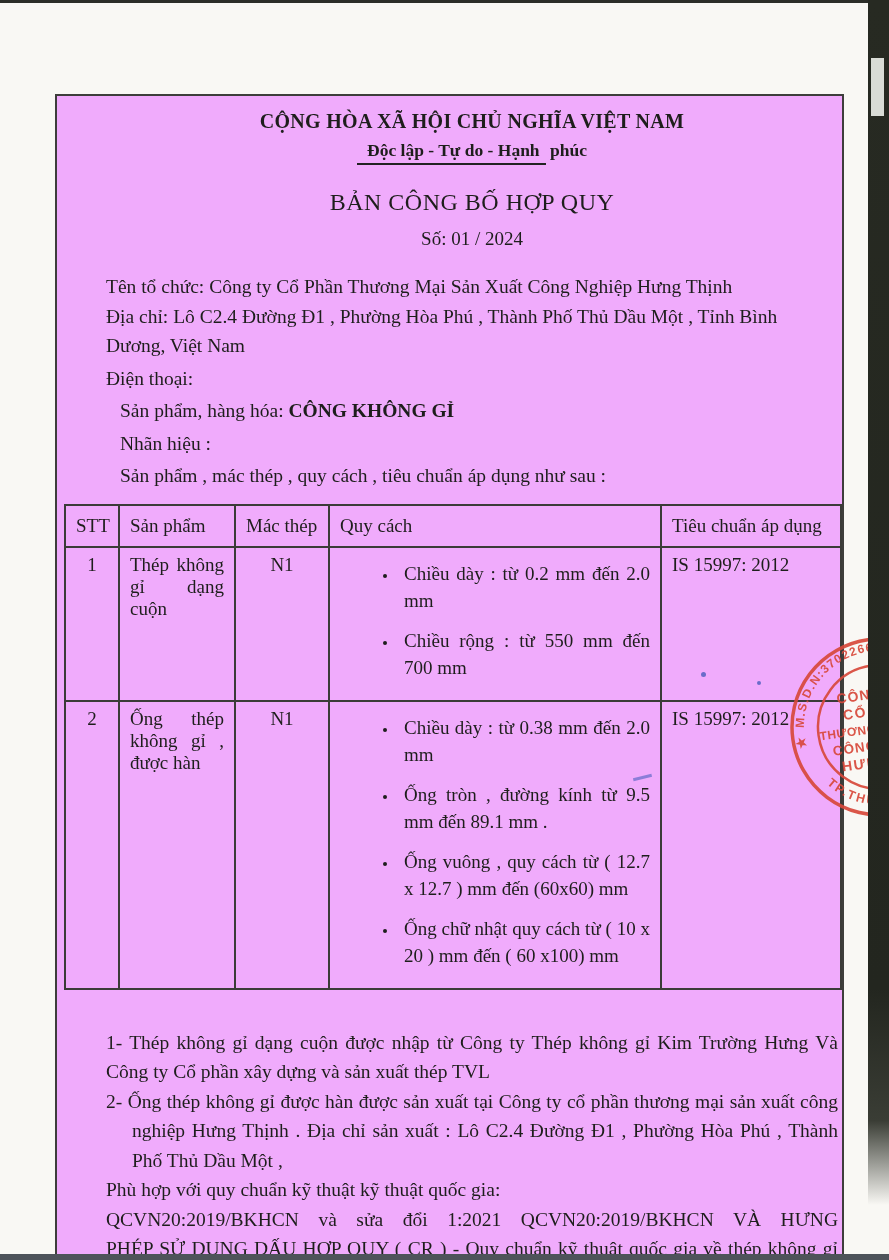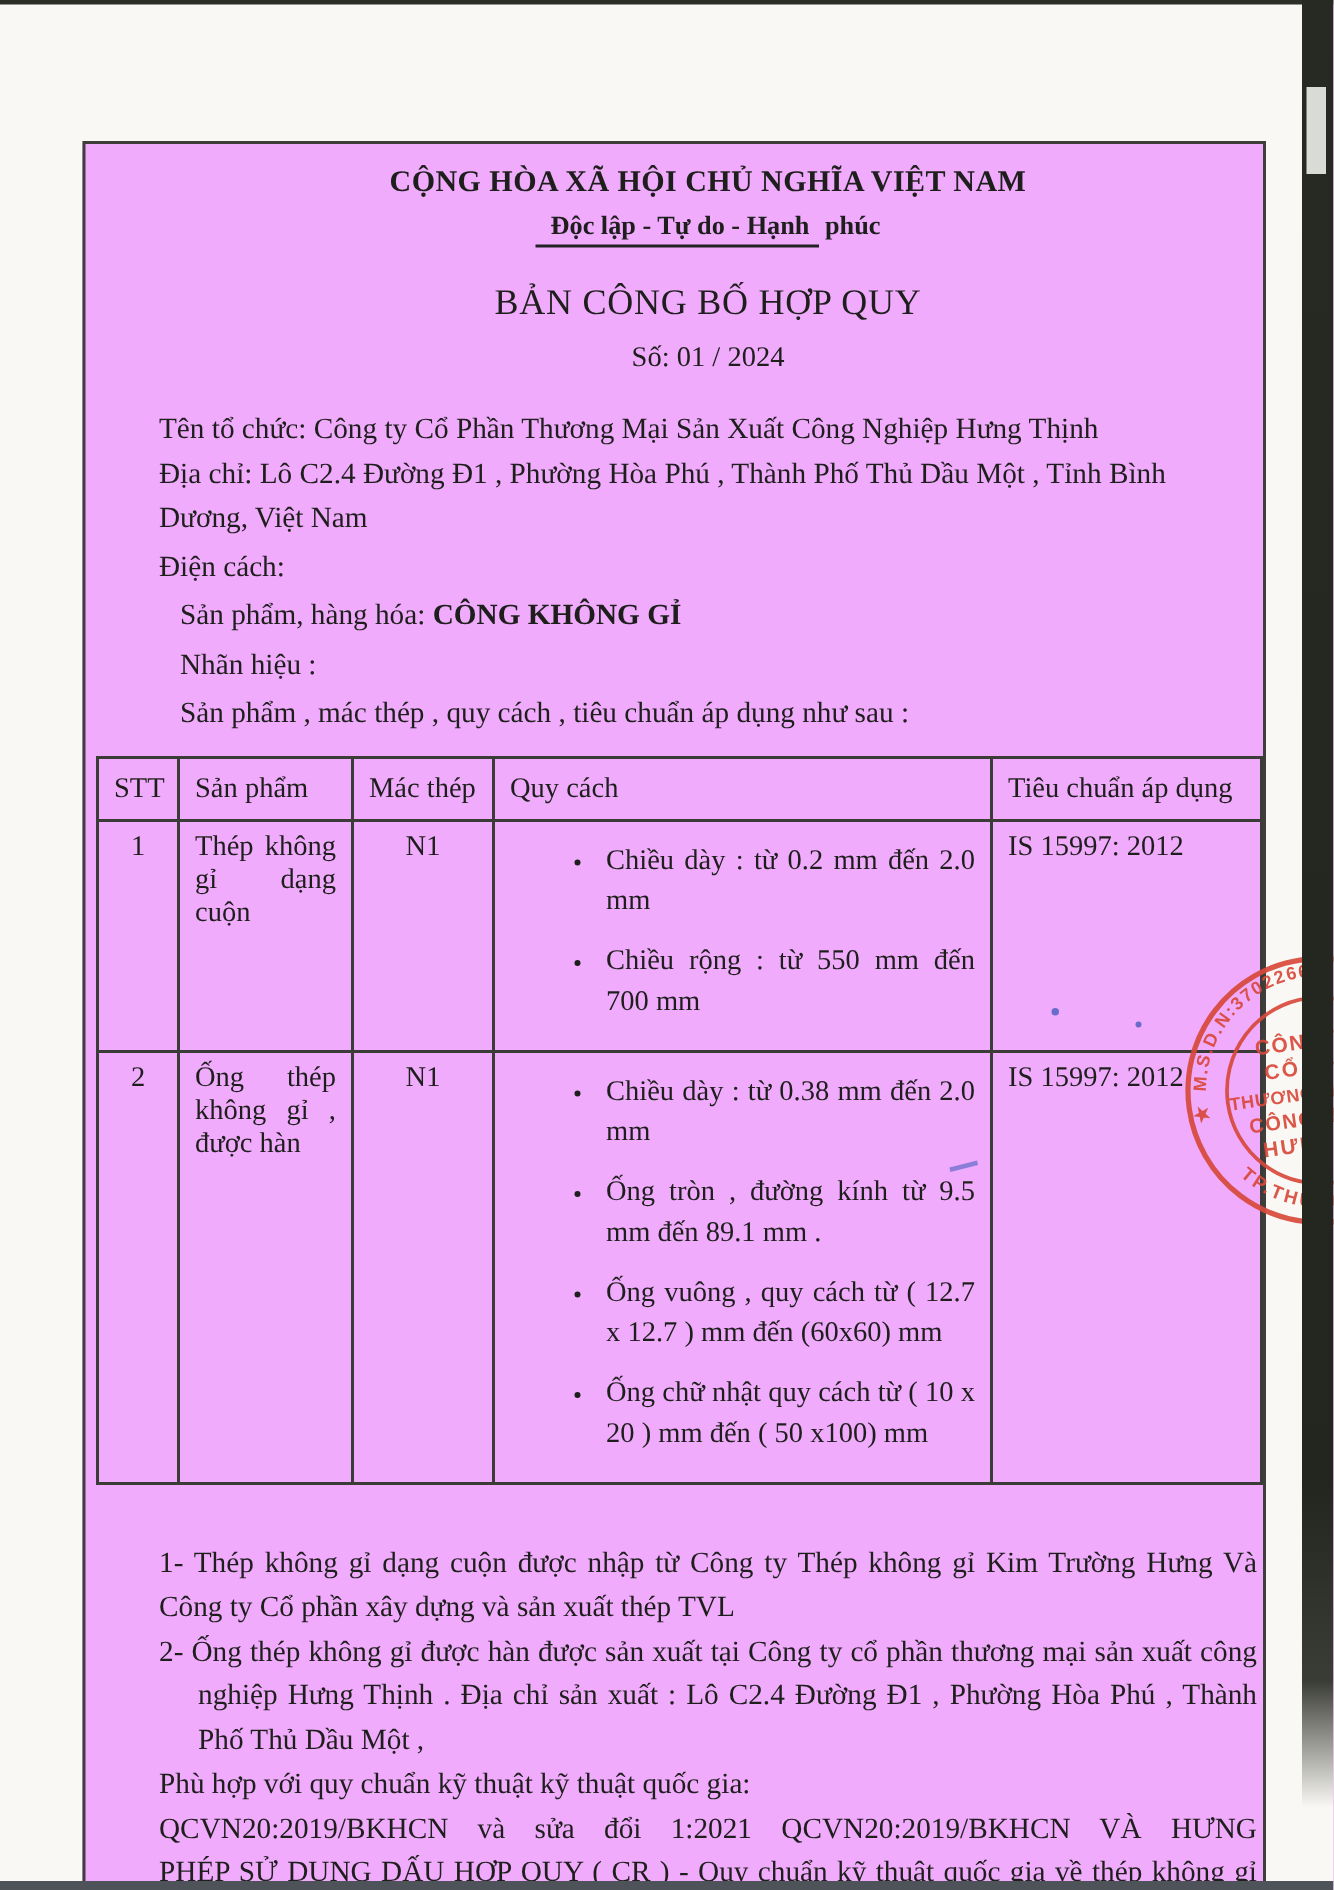--- a/index.html
+++ b/index.html
@@ -76,21 +76,21 @@
     <div class="hdr">
       <p class="nat-title">CỘNG HÒA XÃ HỘI CHỦ NGHĨA VIỆT NAM</p>
       <p class="motto"><span class="und">Độc lập - Tự do - Hạnh</span> <span>phúc</span></p>
       <p class="doc-title">BẢN CÔNG BỐ HỢP QUY</p>
       <p class="doc-no">Số: 01 / 2024</p>
     </div>
 
     <div class="info">
       <p>Tên tổ chức: Công ty Cổ Phần Thương Mại Sản Xuất Công Nghiệp Hưng Thịnh</p>
       <p>Địa chỉ: Lô C2.4 Đường Đ1 , Phường Hòa Phú , Thành Phố Thủ Dầu Một , Tỉnh Bình Dương, Việt Nam</p>
-      <p class="gap">Điện cách:</p>
+      <p class="gap">Điện thoại:</p>
       <p class="gap ind"><span>Sản phẩm, hàng hóa: </span><b>CÔNG KHÔNG GỈ</b></p>
       <p class="gap ind">Nhãn hiệu :</p>
       <p class="gap ind">Sản phẩm , mác thép , quy cách , tiêu chuẩn áp dụng như sau :</p>
     </div>
 
     <table class="products">
       <colgroup>
         <col style="width:54px">
           <col style="width:116px">
           <col style="width:94px">
@@ -119,21 +119,21 @@
       </tr>
       <tr class="r2">
         <td class="c cell-pad">2</td>
         <td class="cell-pad just">Ống thép không gỉ , được hàn</td>
         <td class="c cell-pad">N1</td>
         <td>
           <ul class="specs">
             <li>Chiều dày : từ 0.38 mm đến 2.0 mm</li>
             <li>Ống tròn , đường kính từ 9.5 mm đến 89.1 mm .</li>
             <li>Ống vuông , quy cách từ ( 12.7 x 12.7 ) mm đến (60x60) mm</li>
-            <li>Ống chữ nhật quy cách từ ( 10 x 20 ) mm đến ( 50 x100) mm</li>
+            <li>Ống chữ nhật quy cách từ ( 10 x 20 ) mm đến ( 60 x100) mm</li>
           </ul>
         </td>
         <td class="cell-pad">IS 15997: 2012</td>
       </tr>
     </tbody>
       </table>
 
     <div class="notes">
       <p class="note-1">1- Thép không gỉ dạng cuộn được nhập từ Công ty Thép không gỉ Kim Trường Hưng Và Công ty Cổ phần xây dựng và sản xuất thép TVL</p>
       <p class="note-2">2- Ống thép không gỉ được hàn được sản xuất tại Công ty cổ phần thương mại sản xuất công nghiệp Hưng Thịnh . Địa chỉ sản xuất : Lô C2.4 Đường Đ1 , Phường Hòa Phú , Thành Phố Thủ Dầu Một ,</p>

